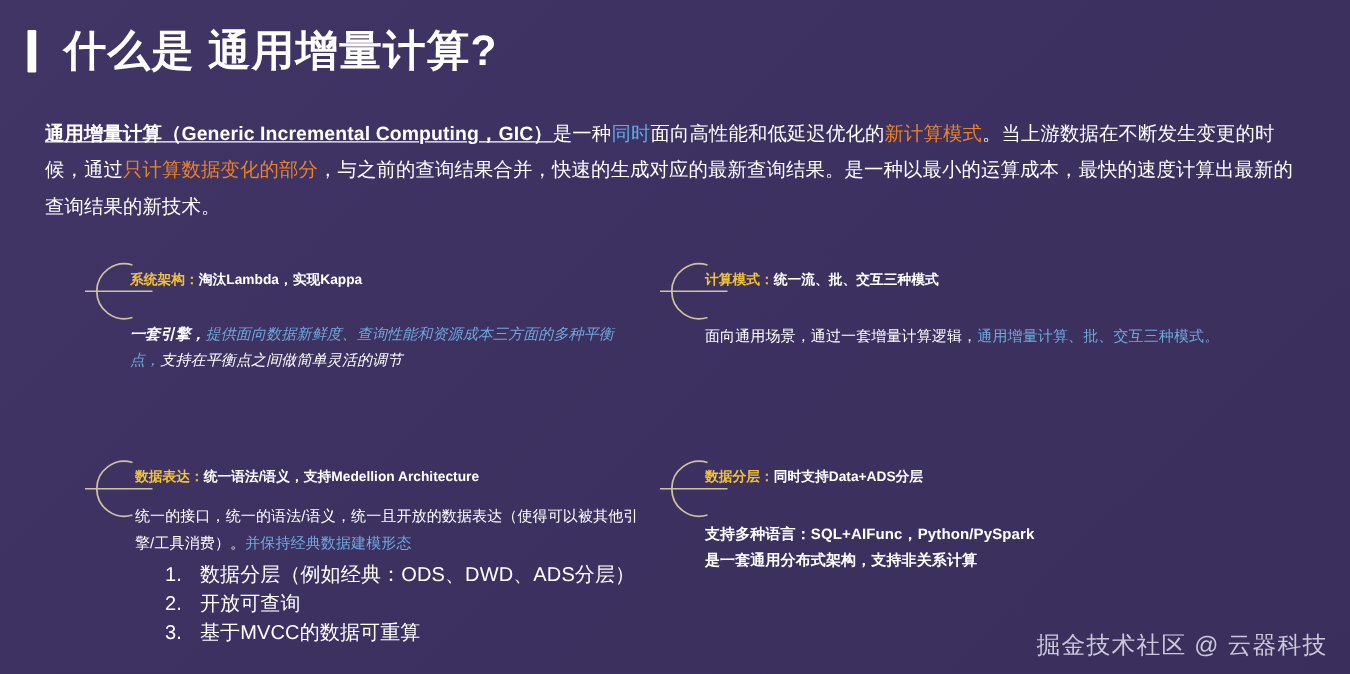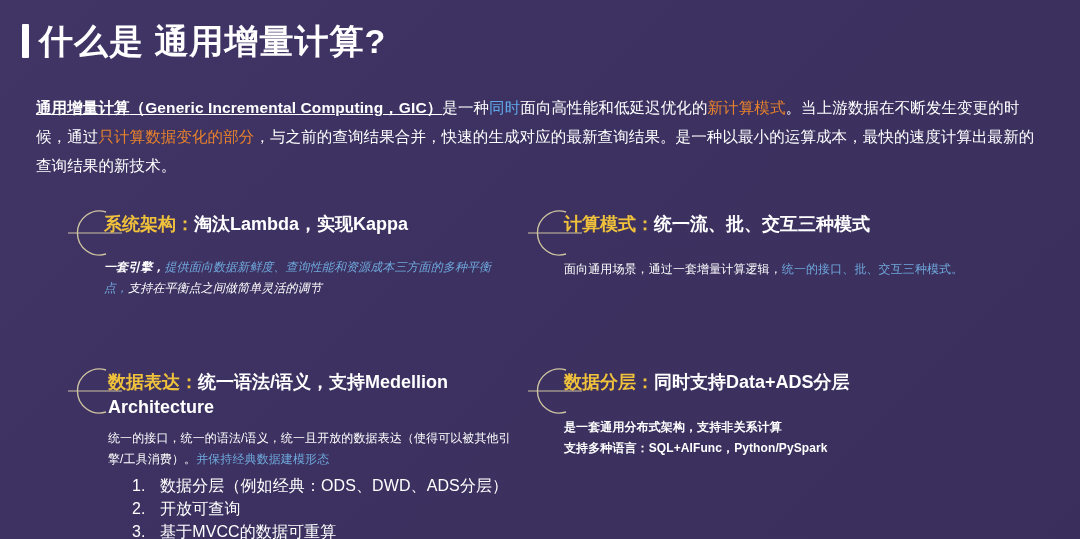--- a/index.html
+++ b/index.html
@@ -21,21 +21,21 @@
     background: linear-gradient(135deg, #413566 0%, #3c3160 45%, #3a2f5c 100%);
   }
 
   
   .title-row {
     position: absolute;
     left: 22px;
     top: 24px;
     display: flex;
     align-items: center;
-    gap: 10px;
+    gap: 22px;
   }
   .title-bar {
     width: 7px;
     height: 34px;
     background: #ffffff;
     border-radius: 1px;
   }
   .title-text {
     font-size: 34px;
     font-weight: bold;
@@ -81,21 +81,21 @@
     top: 4px;
     width: 62px;
     height: 62px;
     pointer-events: none;
   }
   .deco svg { display: block; }
 
   .card-head {
     position: relative;
     margin-left: 44px;
-    font-size: 18px;
+    font-size: 11px;
     font-weight: bold;
     line-height: 25px;
     padding-top: 14px;
     color: #ffffff;
     z-index: 2;
   }
   .card-label { color: #f0c23c; }
 
   .card-body {
     margin-left: 44px;
@@ -172,21 +172,21 @@
       <div class="deco">
         <svg width="62" height="62" viewBox="0 0 62 62">
           <path d="M46 10 A 22 22 0 1 0 46 52" fill="none" stroke="#cdc3a0" stroke-width="1.4"></path>
           <line x1="8" y1="31" x2="70" y2="31" stroke="#cdc3a0" stroke-width="1.2"></line>
         </svg>
       </div>
       <div class="card-head">
         <span class="card-label">计算模式：</span><span>统一流、批、交互三种模式</span>
       </div>
       <div class="card-body">
-        <span>面向通用场景，通过一套增量计算逻辑，</span><span class="body-blue">统一的接口、批、交互三种模式。</span>
+        <span>面向通用场景，通过一套增量计算逻辑，</span><span class="body-blue">通用增量计算、批、交互三种模式。</span>
       </div>
     </div>
 
     <div class="card card-c3">
       <div class="deco">
         <svg width="62" height="62" viewBox="0 0 62 62">
           <path d="M46 10 A 22 22 0 1 0 46 52" fill="none" stroke="#cdc3a0" stroke-width="1.4"></path>
           <line x1="8" y1="31" x2="70" y2="31" stroke="#cdc3a0" stroke-width="1.2"></line>
         </svg>
       </div>
@@ -207,21 +207,22 @@
       <div class="deco">
         <svg width="62" height="62" viewBox="0 0 62 62">
           <path d="M46 10 A 22 22 0 1 0 46 52" fill="none" stroke="#cdc3a0" stroke-width="1.4"></path>
           <line x1="8" y1="31" x2="70" y2="31" stroke="#cdc3a0" stroke-width="1.2"></line>
         </svg>
       </div>
       <div class="card-head">
         <span class="card-label">数据分层：</span><span>同时支持Data+ADS分层</span>
       </div>
       <div class="card-body">
+        <div>支持多种语言：SQL+AIFunc，Python/PySpark</div>
         <div>是一套通用分布式架构，支持非关系计算</div>
-        <div>支持多种语言：SQL+AIFunc，Python/PySpark</div>
       </div>
     </div>
 
   </div>
 
+  <div class="watermark">掘金技术社区 @ 云器科技</div>
 
 </div>
 
 </body></html>

